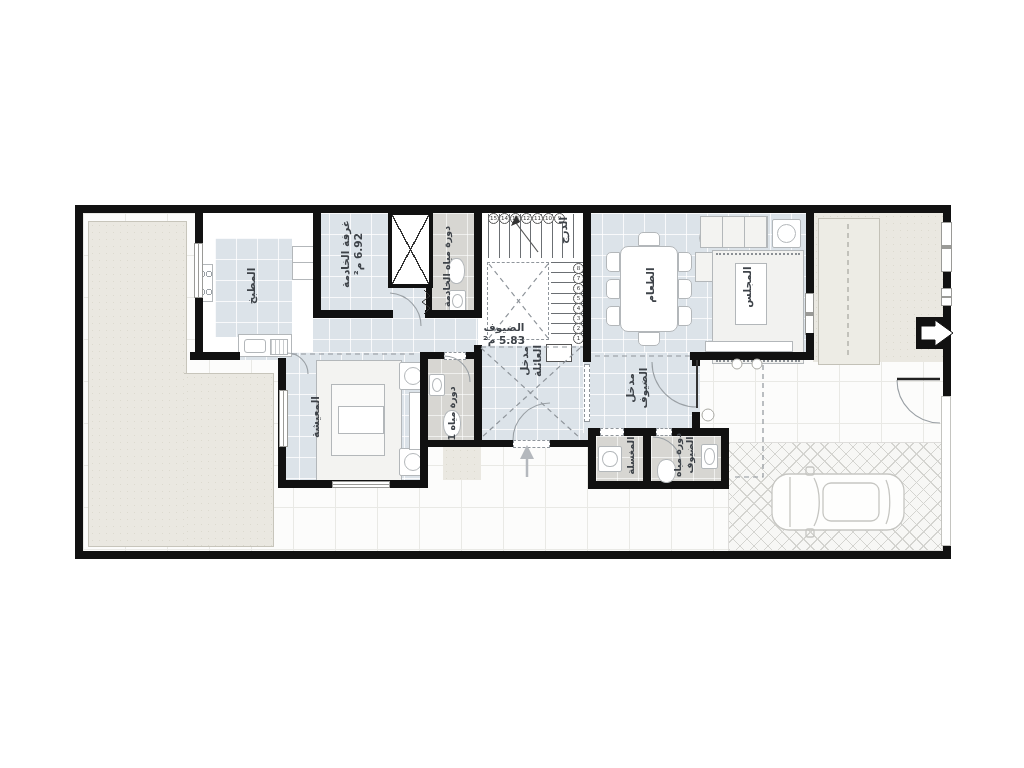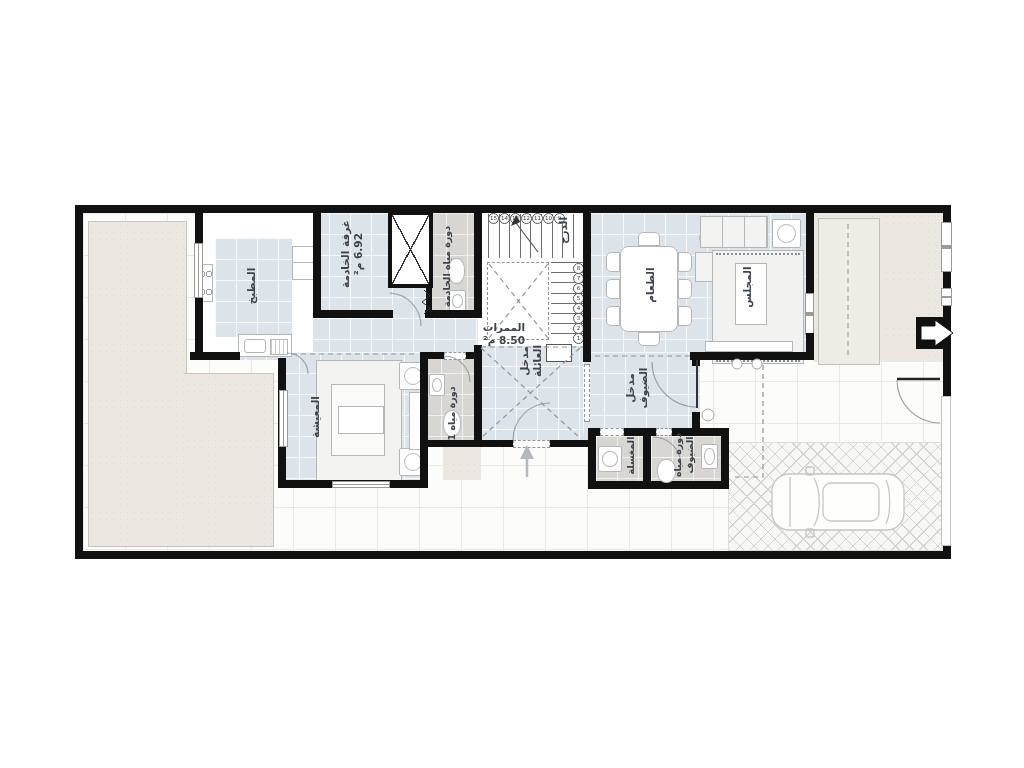--- a/index.html
+++ b/index.html
@@ -239,22 +239,22 @@
     <span>غرفة الخادمة</span>
     <span>6.92 م²</span>
   </div>
   <div class="vlab" style="left:400px;top:260px;width:92px;height:13px;font-size:9.5px;">
     <span>دورة مياه الخادمة</span>
   </div>
   <div class="vlab" style="left:548px;top:224px;width:30px;height:13px;">
     <span>الدرج</span>
   </div>
   <div class="hlab" style="left:478px;top:320px;width:52px;height:28px;">
-    <span>الممرات</span>
-    <span>8.50 م²</span>
+    <span>الضيوف</span>
+    <span>5.83 م²</span>
   </div>
   <div class="vlab" style="left:629px;top:278px;width:44px;height:14px;">
     <span>الطعام</span>
   </div>
   <div class="vlab" style="left:726px;top:280px;width:44px;height:14px;">
     <span>المجلس</span>
   </div>
   <div class="vlab" style="left:291px;top:410px;width:50px;height:14px;">
     <span>المعيشة</span>
   </div>

